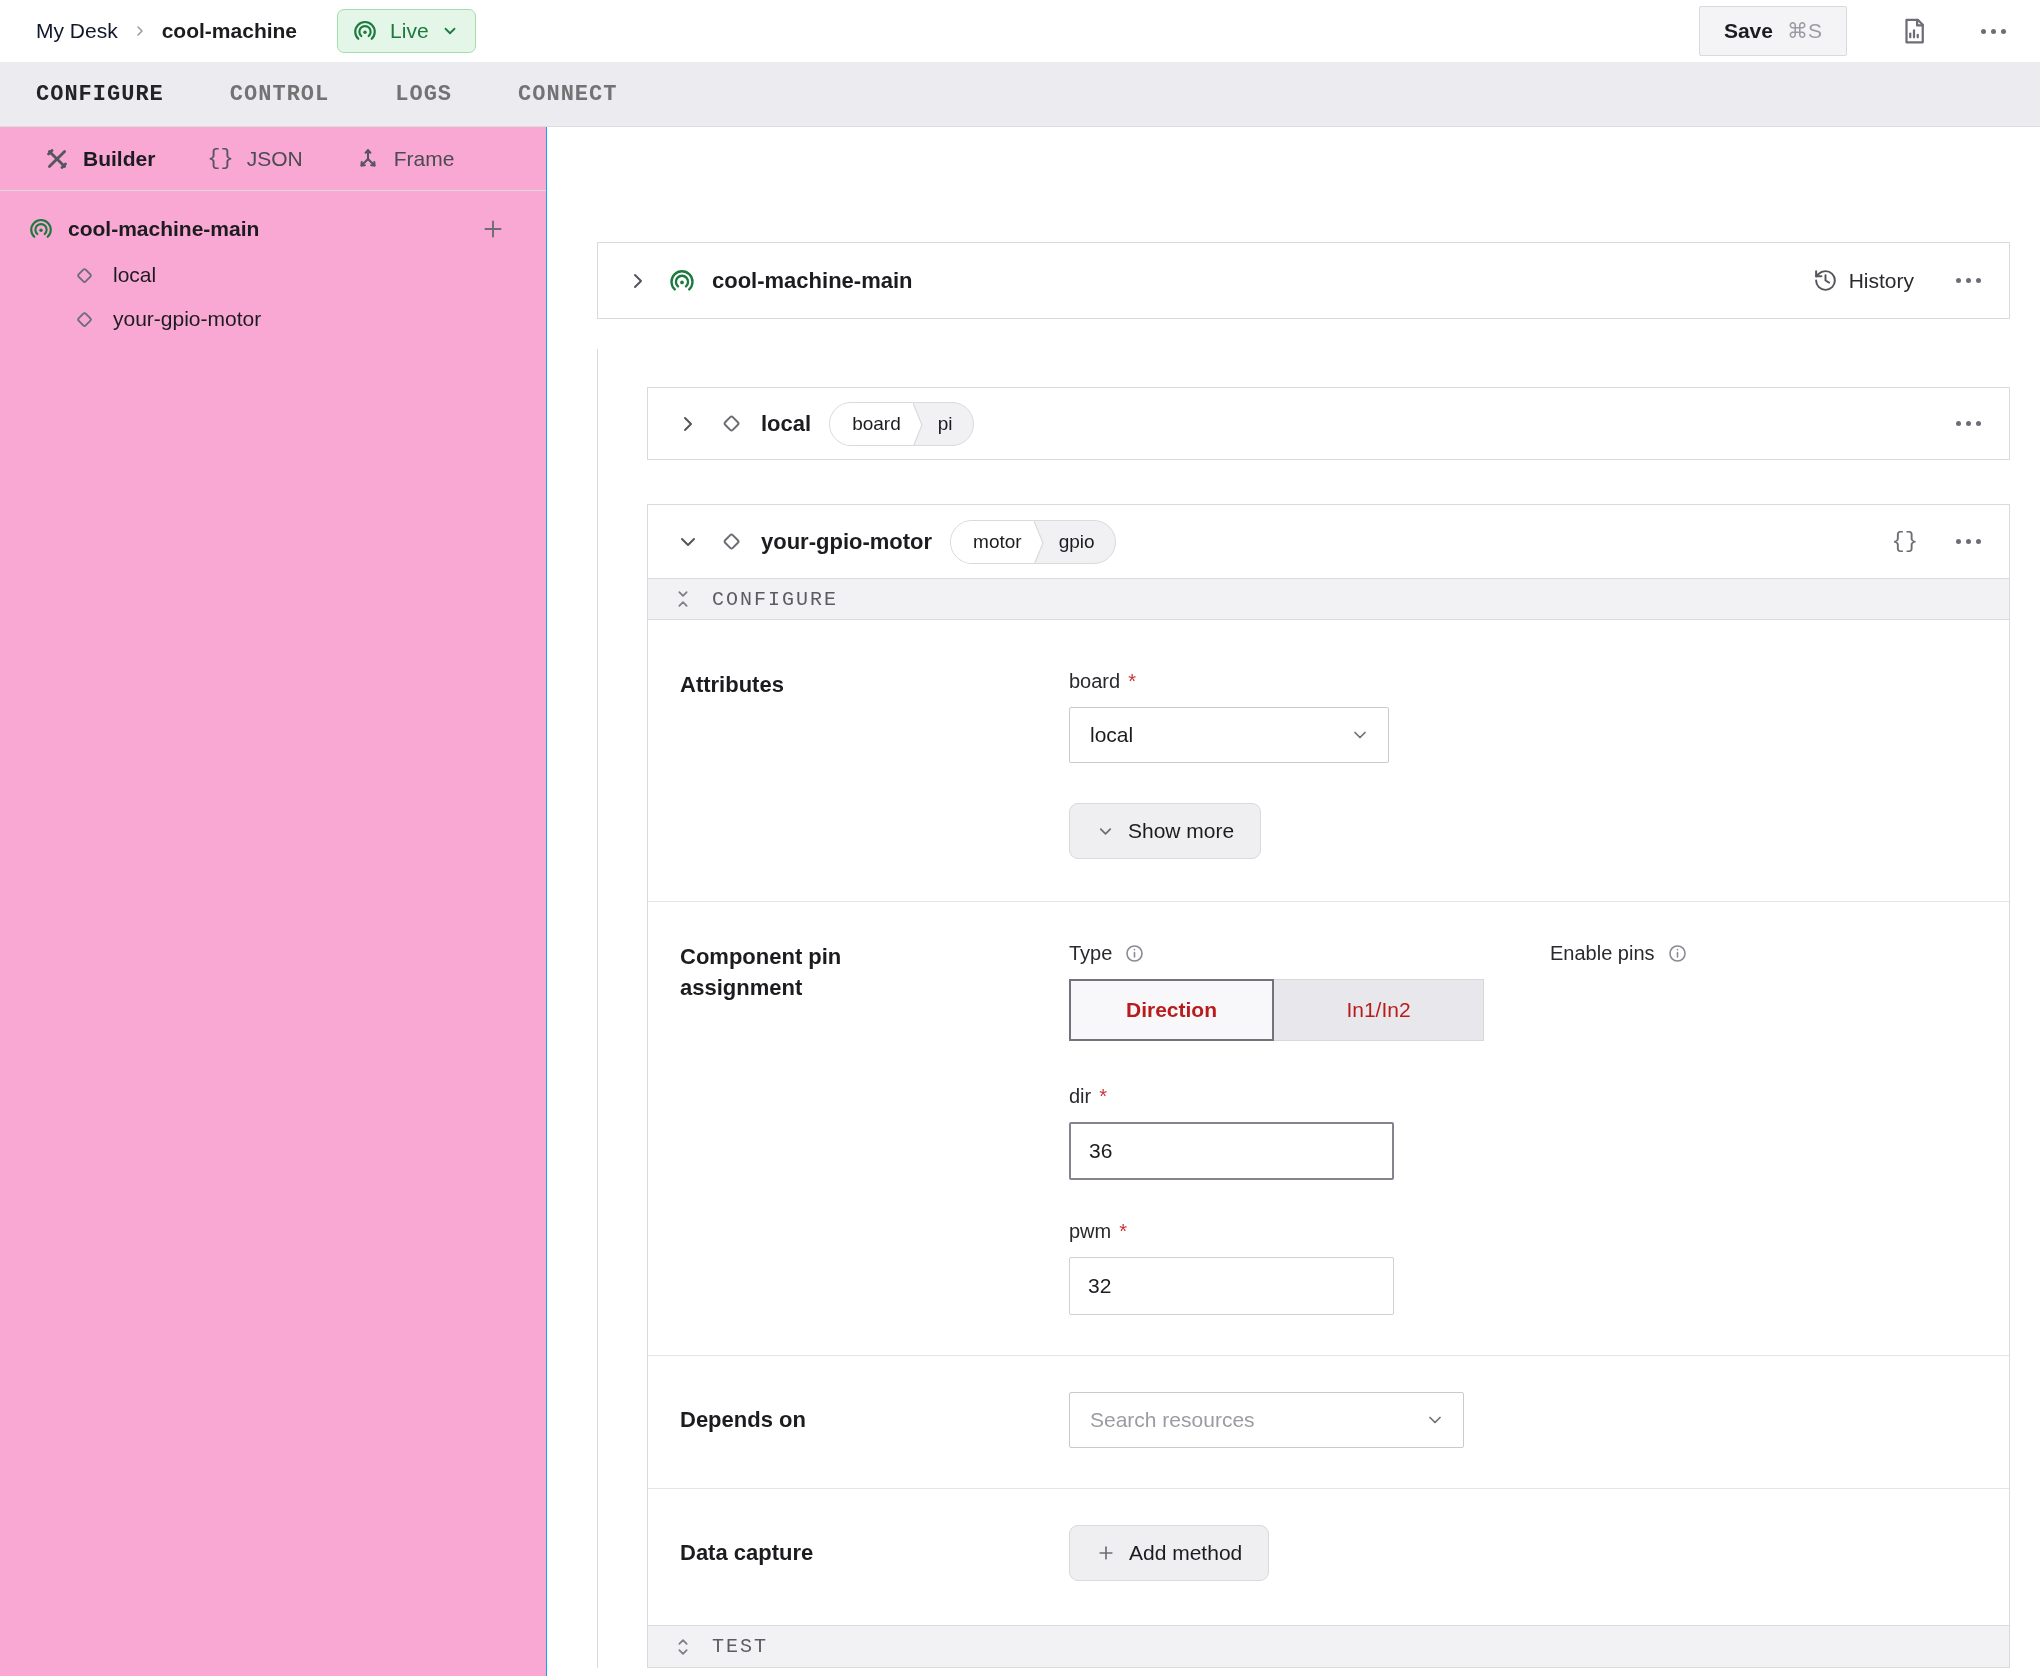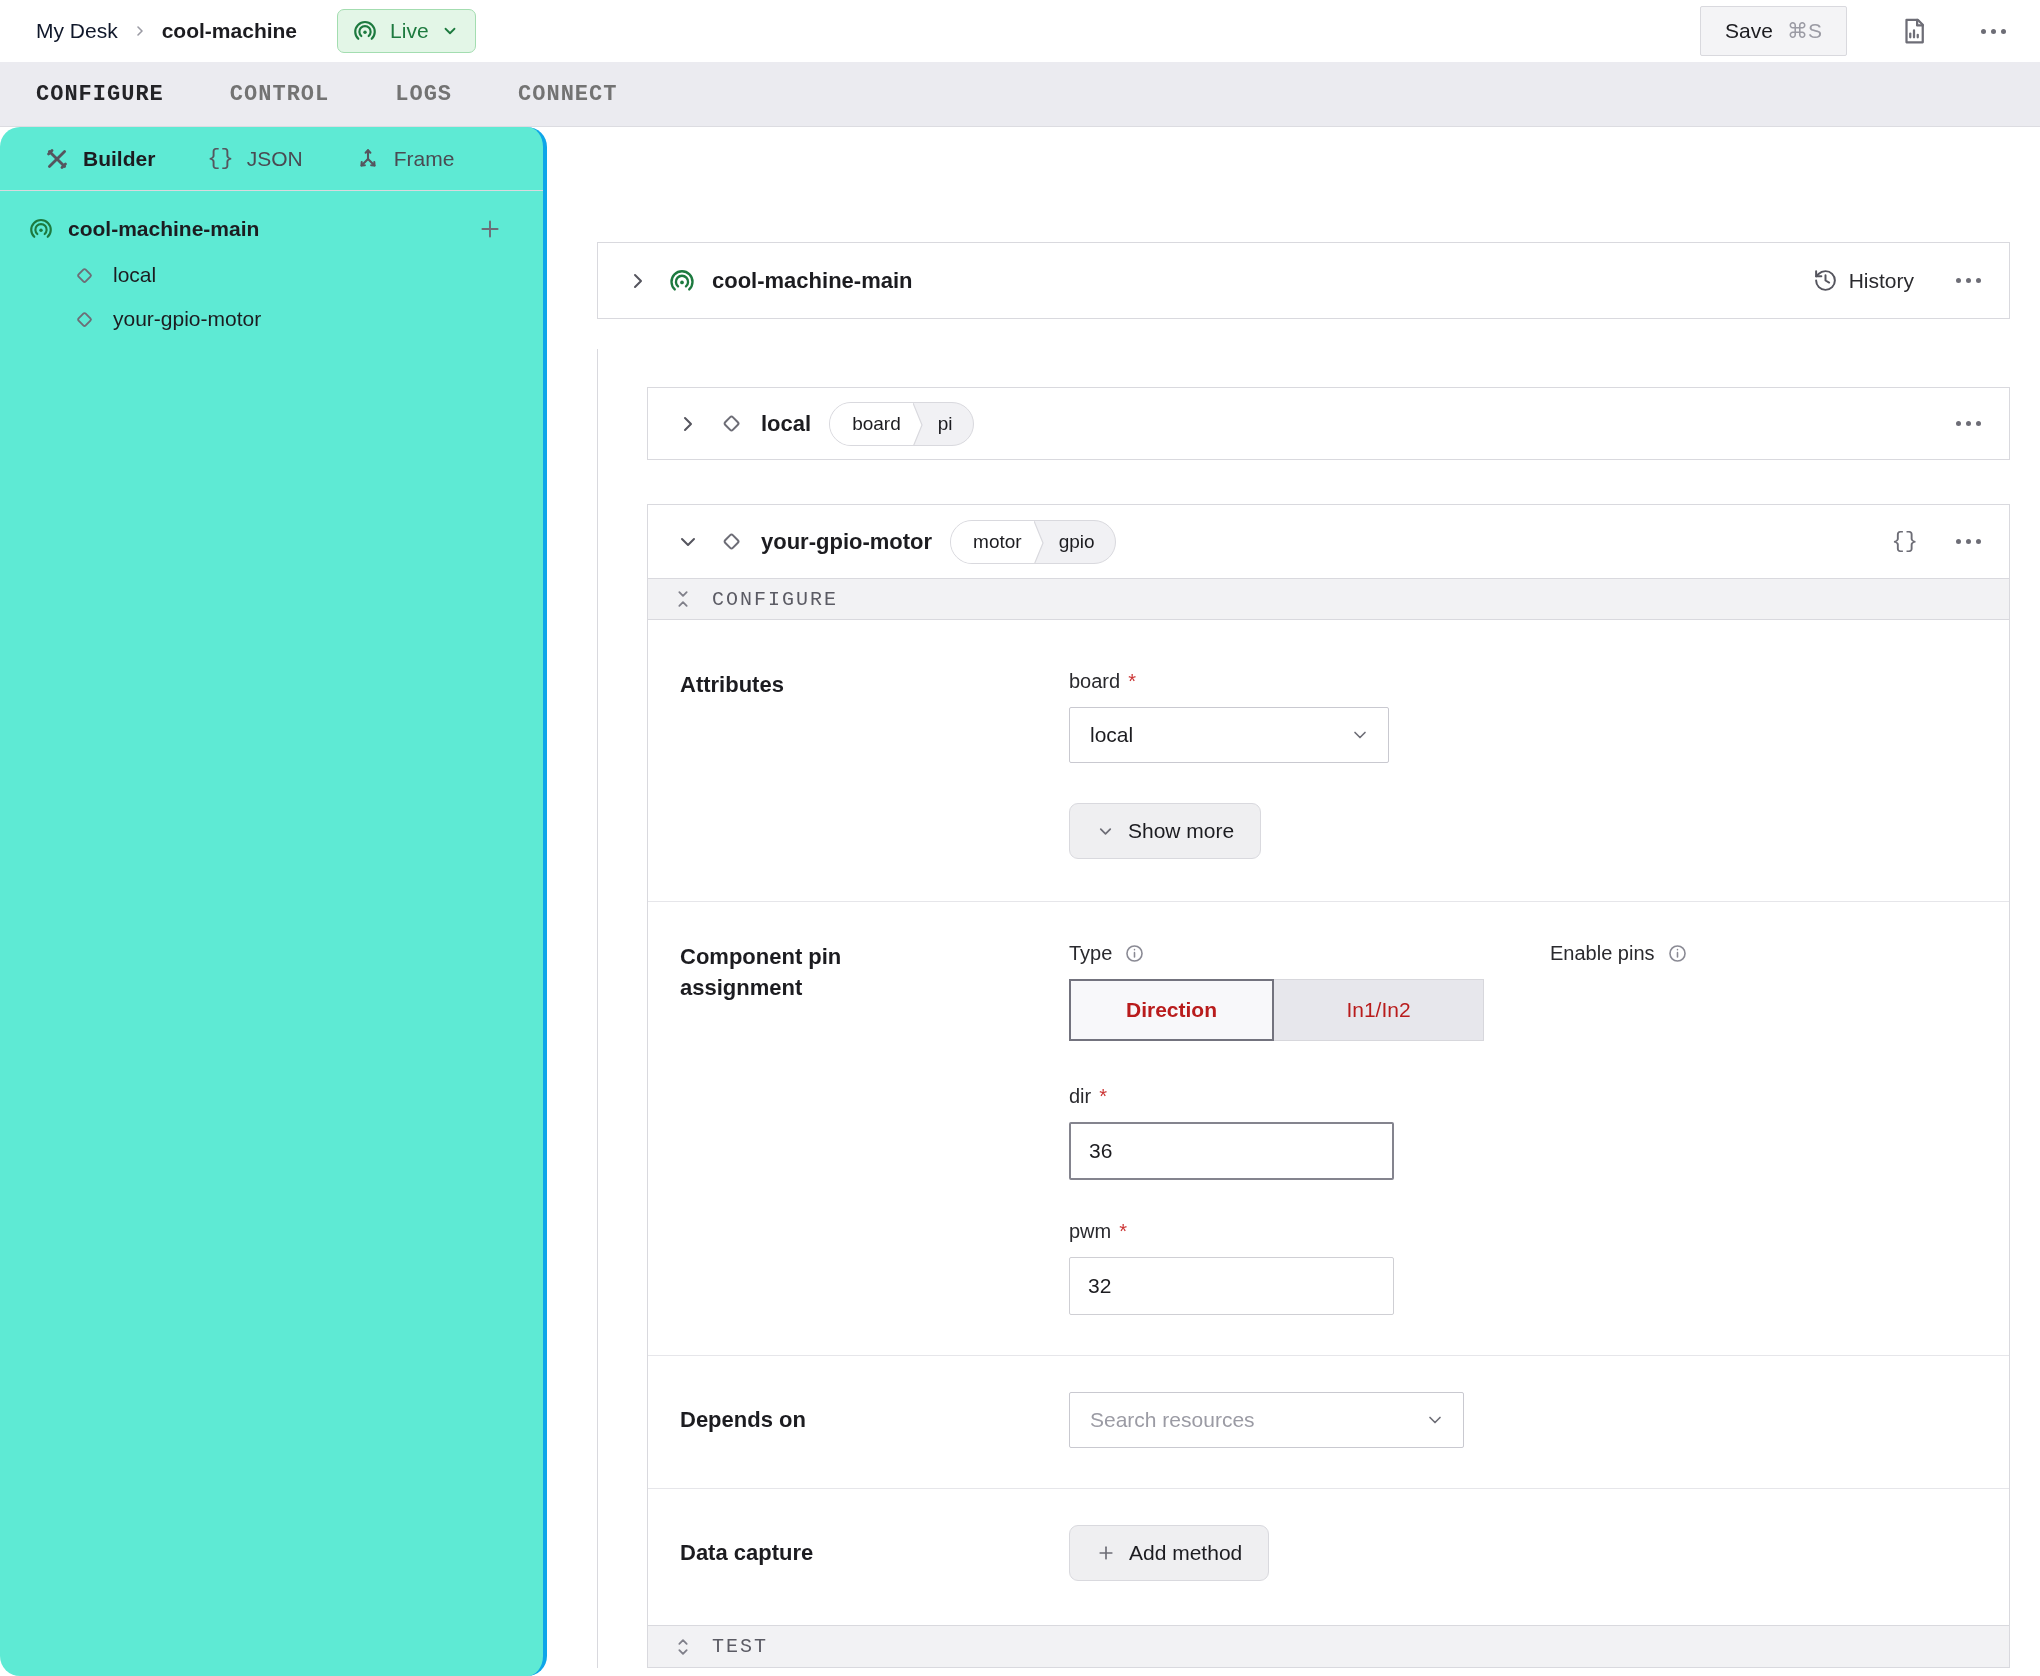--- a/index.html
+++ b/index.html
@@ -14,38 +14,38 @@
   .topbar { height:62px; flex:0 0 62px; display:flex; align-items:center; padding:0 34px 0 36px; background:#fff; }
   .crumb-root { font-size:21px; color:#0f172a; }
   .crumb-sep { margin:0 14px; color:#9b9ba4; }
   .crumb-current { font-size:21px; font-weight:700; color:#1c1c20; }
   .live-pill { margin-left:40px; height:44px; display:inline-flex; align-items:center; gap:12px;
                padding:0 16px 0 14px; background:#e3f6e7; border:1px solid #a3ddb0; border-radius:7px;
                color:#1d7a3f; font-size:21px; cursor:pointer; }
   .topbar-right { margin-left:auto; display:flex; align-items:center; }
   .save-btn { height:50px; display:inline-flex; align-items:center; gap:14px; padding:0 24px;
               background:#f4f4f6; border:1px solid #d9d9de; border-radius:2px; cursor:pointer; }
-  .save-label { font-size:21px; font-weight:400; color:#1c1c20; }
+  .save-label { font-size:21px; font-weight:700; color:#1c1c20; }
   .save-shortcut { font-size:21px; color:#9b9ba4; }
   .icon-btn { margin-left:52px; color:#6d6d76; cursor:pointer; display:flex; align-items:center; }
 
   .ellipsis { display:inline-flex; gap:5px; align-items:center; cursor:pointer; }
   .ellipsis i { width:5px; height:5px; border-radius:50%; background:#6d6d76; }
 
   
   .tabbar { height:65px; flex:0 0 65px; background:#ebebf0; border-bottom:1px solid #dcdce1;
             display:flex; align-items:center; padding-left:36px; }
   .nav-tab { font-size:22px; letter-spacing:1px; color:#737373; margin-right:66px; cursor:pointer;font-weight:bold; }
   .nav-tab.active { font-weight:700; color:#232327; }
 
   
   .content { flex:1; display:flex; min-height:0; }
 
   
-  .sidebar { width:547px; flex:0 0 547px; border-right:4px solid #0ea5e9; background:#5eead4;border-radius:20px; }
+  .sidebar { width:547px; flex:0 0 547px; border-right:1px solid #0ea5e9; background:#f9a8d4; }
   .view-tabs { height:64px; border-bottom:1px solid #d9d9de; display:flex; align-items:center;
                padding-left:44px; gap:52px; }
   .view-tab { display:flex; align-items:center; gap:13px; font-size:21px; color:#4a4a52; cursor:pointer; }
   .view-tab.active { font-weight:700; color:#1c1c20; }
   .view-tab .vicon { color:#55555e; }
   .tree { padding-top:14px; }
   .tree-part { height:48px; display:flex; align-items:center; padding:0 40px 0 28px; cursor:pointer; }
   .tree-part .tname { margin-left:14px; font-size:21px; font-weight:700; }
   .tree-plus { margin-left:auto; color:#6d6d76; cursor:pointer; }
   .tree-child { height:44px; display:flex; align-items:center; padding-left:72px; gap:16px;

